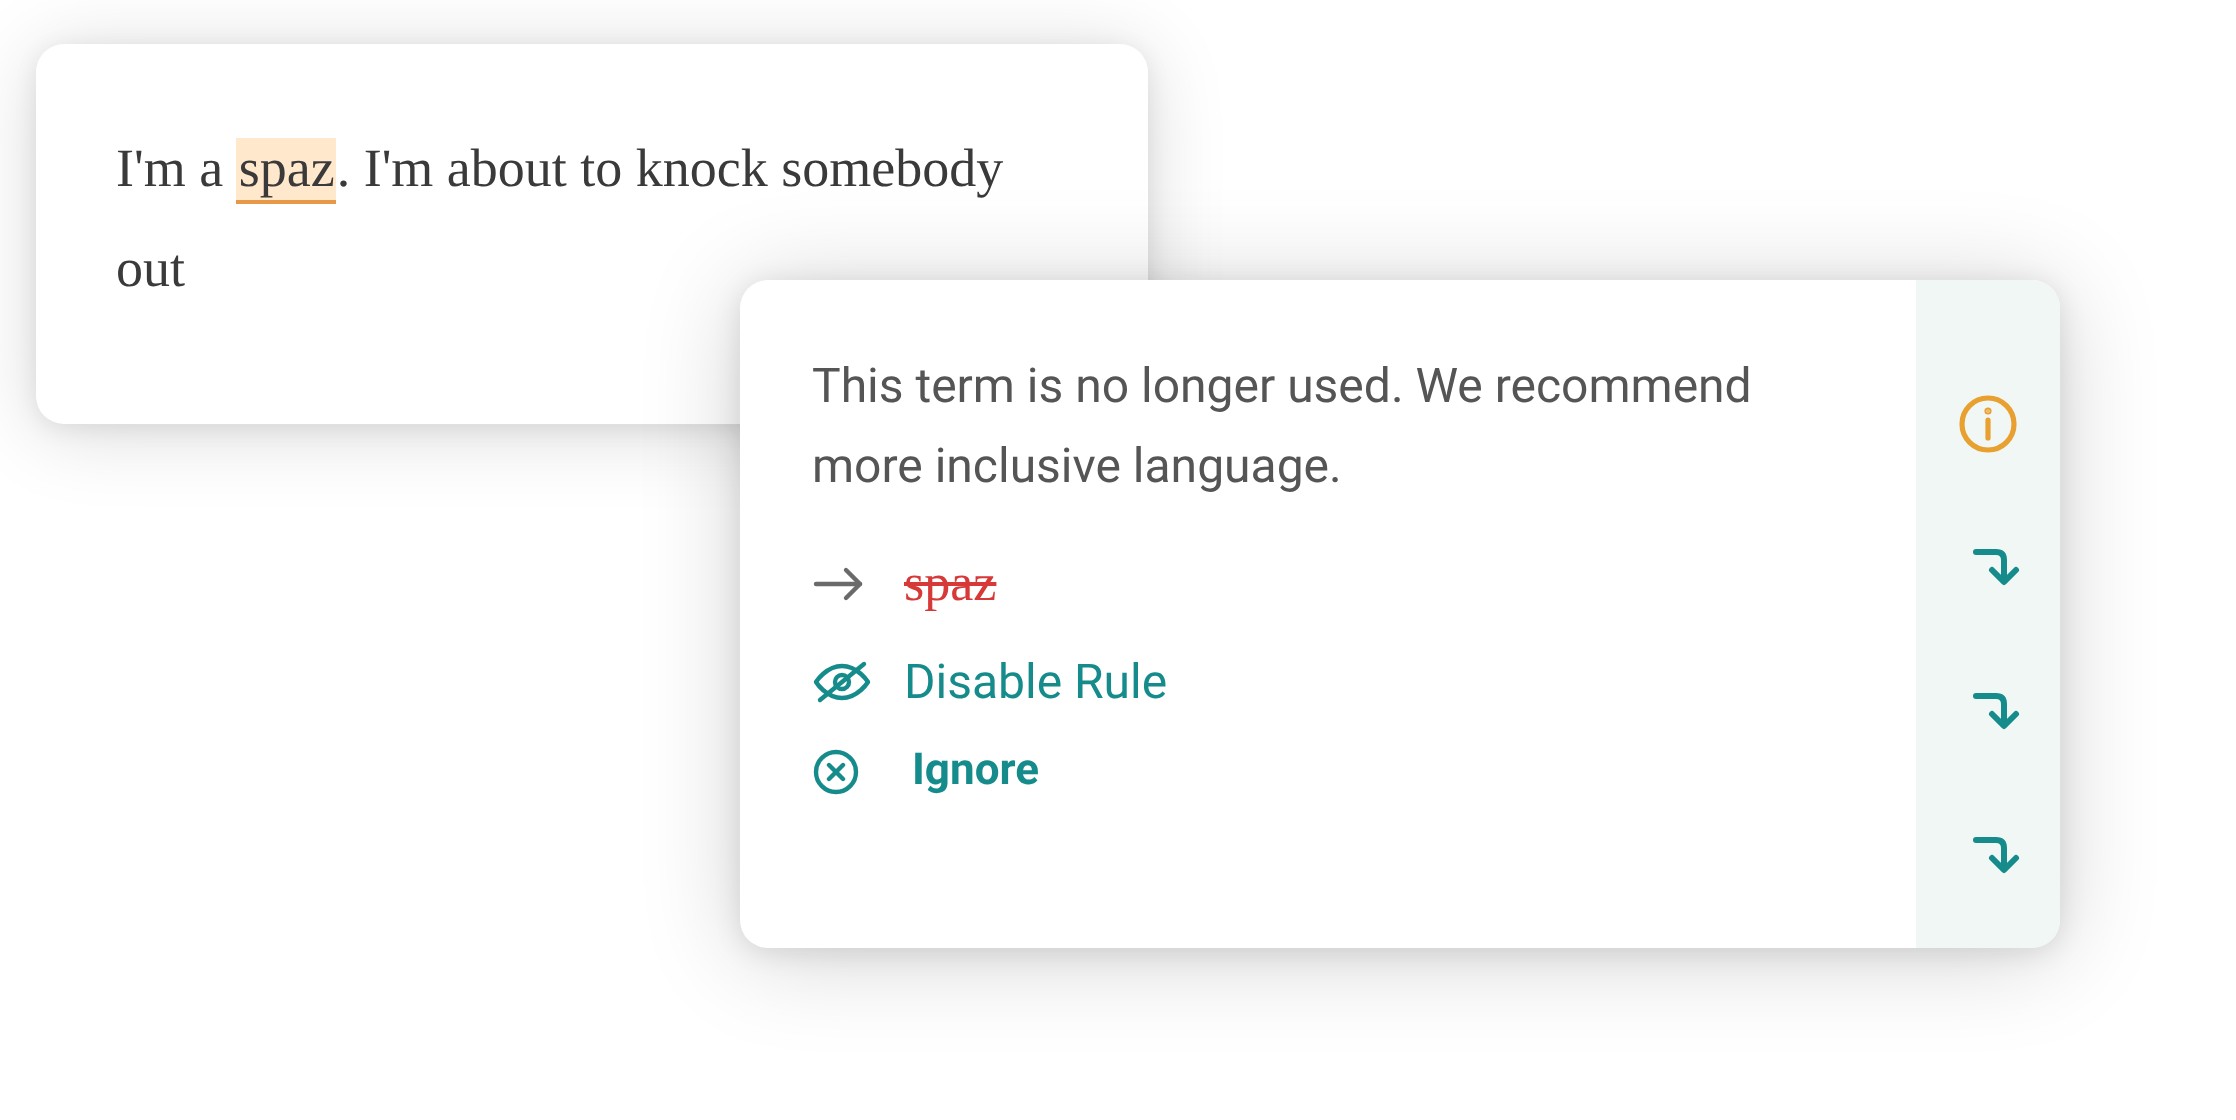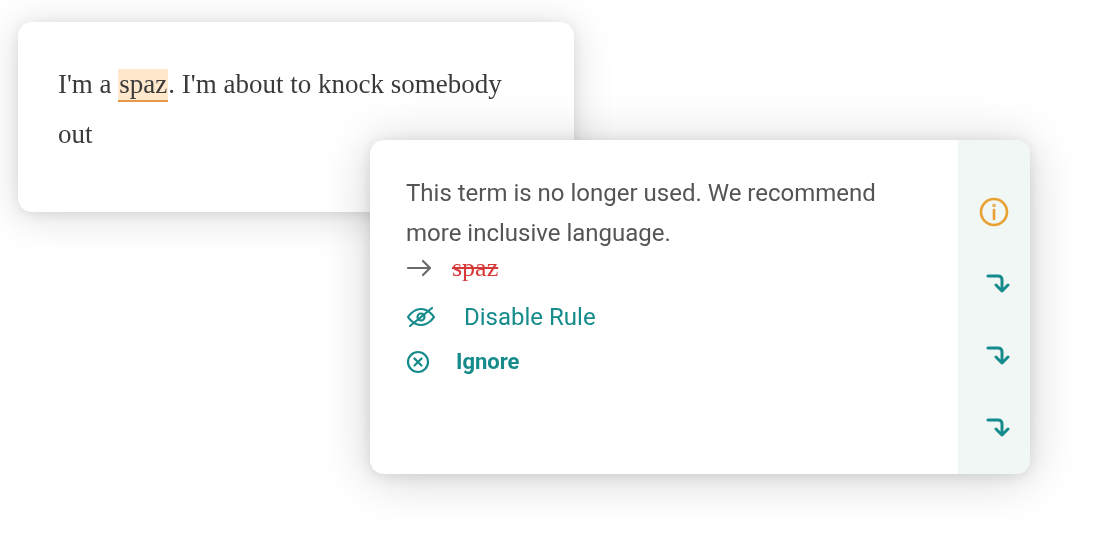--- a/index.html
+++ b/index.html
@@ -44,20 +44,21 @@
       overflow: hidden;
     }
     .suggestion-main {
       flex: 1;
       padding: 34px 36px 30px 36px;
     }
     .suggestion-description {
       font-size: 24px;
       line-height: 1.65;
       color: #555555;
+      margin-bottom: 24px;
     }
     .suggestion-row {
       display: flex;
       align-items: center;
       gap: 18px;
       margin-bottom: 20px;
     }
     .arrow-icon {
       width: 28px;
       height: 20px;
@@ -66,21 +67,21 @@
     .flagged-term {
       font-family: Georgia, "Times New Roman", serif;
       font-size: 26px;
       color: #d73838;
       text-decoration: line-through;
       font-weight: 500;
     }
     .action-row {
       display: flex;
       align-items: center;
-      gap: 28px;
+      gap: 16px;
       margin-bottom: 18px;
       cursor: pointer;
     }
     .action-icon {
       width: 30px;
       height: 24px;
       flex-shrink: 0;
       color: #168b8b;
     }
     .action-label {

